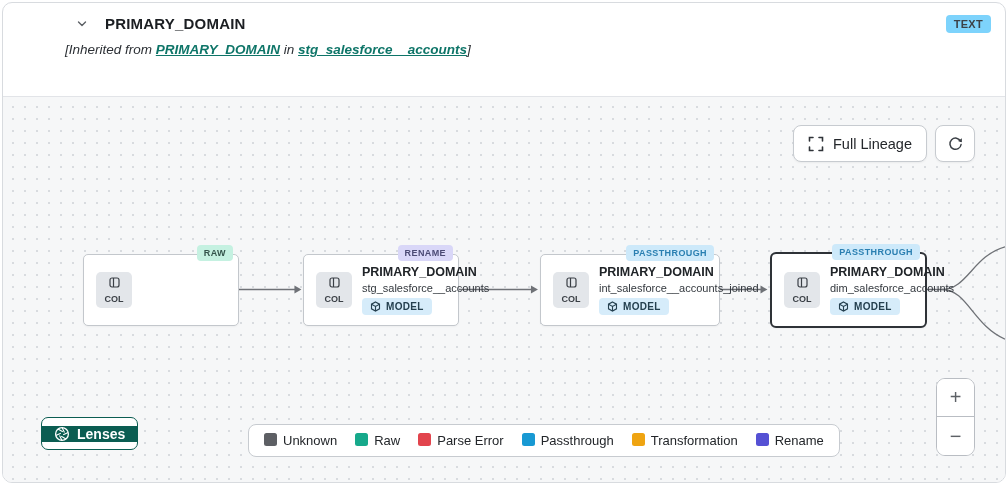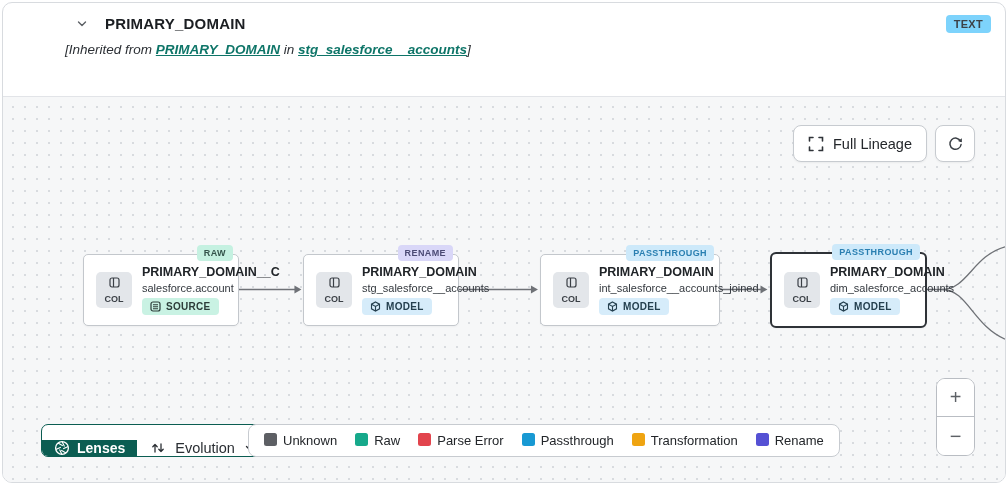--- a/index.html
+++ b/index.html
@@ -58,21 +58,21 @@
   .node-title { font-size:12.5px; font-weight:bold; color:#202428; }
   .node-subtitle { font-size:11px; color:#33383e; }
   .res-badge {
     display:flex; align-items:center; gap:5px; font-size:10px; font-weight:bold;
     padding:3px 8px; border-radius:4px; letter-spacing:.3px; margin-top:1px; color:#2c3c39;
   }
   .res-source { background:#c9f2e3; }
   .res-model { background:#d6ecfa; color:#25404f; }
   
   .lens-group {
-    position:absolute; left:38px; bottom:25px; height:33px; display:flex; align-items:flex-end;
+    position:absolute; left:38px; bottom:32px; height:33px; display:flex; align-items:center;
     background:#fff; border:1px solid #0b5d52; border-radius:7px; overflow:hidden; cursor:pointer;
   }
   .lens-btn { background:#0b5d52; color:#fff; display:flex; align-items:center; gap:7px;
               padding:0 12px; font-size:14px; font-weight:bold; }
   .lens-select { display:flex; align-items:center; gap:9px; padding:0 13px; color:#2a2e33; font-size:14.5px; }
   .legend {
     position:absolute; left:245px; bottom:25px; height:33px; display:flex; align-items:center; gap:18px;
     background:#fff; border:1px solid #c7cbd0; border-radius:8px; padding:0 15px;
   }
   .legend-item { display:flex; align-items:flex-start; gap:6px; font-size:13px; color:#23262a; }
@@ -138,33 +138,20 @@
 
     <div class="node" style="left:80px; top:157px; width:156px;">
       <span class="tag tag-raw">RAW</span>
       <div class="col-badge">
         <svg width="11" height="11" viewBox="0 0 11 11">
             <rect x="1" y="1" width="9" height="9" rx="2" fill="none" stroke="#3a3f45" stroke-width="1.2"></rect>
             <line x1="4.5" y1="1" x2="4.5" y2="10" stroke="#3a3f45" stroke-width="1.2"></line>
           </svg>
         <span>COL</span>
       </div>
-      <div class="node-body">
-        <div class="node-title">PRIMARY_DOMAIN__C</div>
-        <div class="node-subtitle">salesforce.account</div>
-        <div class="res-badge res-source">
-          <svg width="11" height="11" viewBox="0 0 11 11">
-              <rect x="1" y="1" width="9" height="9" rx="2" fill="none" stroke="#2c3c39" stroke-width="1.2"></rect>
-              <line x1="3" y1="3.8" x2="8" y2="3.8" stroke="#2c3c39" stroke-width="1.1"></line>
-              <line x1="3" y1="5.8" x2="8" y2="5.8" stroke="#2c3c39" stroke-width="1.1"></line>
-              <line x1="3" y1="7.8" x2="8" y2="7.8" stroke="#2c3c39" stroke-width="1.1"></line>
-            </svg>
-          <span>SOURCE</span>
-        </div>
-      </div>
     </div>
 
     <div class="node" style="left:300px; top:157px; width:156px;">
       <span class="tag tag-rename">RENAME</span>
       <div class="col-badge">
         <svg width="11" height="11" viewBox="0 0 11 11">
             <rect x="1" y="1" width="9" height="9" rx="2" fill="none" stroke="#3a3f45" stroke-width="1.2"></rect>
             <line x1="4.5" y1="1" x2="4.5" y2="10" stroke="#3a3f45" stroke-width="1.2"></line>
           </svg>
         <span>COL</span>
@@ -227,30 +214,20 @@
     </div>
 
     <div class="lens-group">
       <div class="lens-btn">
         <svg width="16" height="16" viewBox="0 0 16 16">
             <circle cx="8" cy="8" r="6.4" fill="none" stroke="#fff" stroke-width="1.3"></circle>
             <path d="M8,1.6 L10.5,6.5 M14.2,6.5 L9.2,8.8 M12,13 L7.2,10.2 M8,14.4 L5.5,9.5 M1.8,9.5 L6.8,7.2 M4,3 L8.8,5.8" stroke="#fff" stroke-width="1.1" fill="none"></path>
           </svg>
         <span>Lenses</span>
       </div>
-      <div class="lens-select">
-        <svg width="16" height="16" viewBox="0 0 16 16">
-            <path d="M5,12 V4.5 M5,4.5 l-2.2,2.2 M5,4.5 l2.2,2.2" fill="none" stroke="#2a2e33" stroke-width="1.3" stroke-linecap="round" stroke-linejoin="round"></path>
-            <path d="M11,4 V11.5 M11,11.5 l-2.2,-2.2 M11,11.5 l2.2,-2.2" fill="none" stroke="#2a2e33" stroke-width="1.3" stroke-linecap="round" stroke-linejoin="round"></path>
-          </svg>
-        <span>Evolution</span>
-        <svg width="12" height="12" viewBox="0 0 12 12">
-            <polyline points="2.5,4.5 6,8 9.5,4.5" fill="none" stroke="#2a2e33" stroke-width="1.4" stroke-linecap="round" stroke-linejoin="round"></polyline>
-          </svg>
-      </div>
     </div>
 
     <div class="legend">
       <span class="legend-item">
           <span class="swatch" style="background-color: rgb(93, 95, 100);"></span>
           <span>Unknown</span>
         </span>
       <span class="legend-item">
           <span class="swatch" style="background-color: rgb(22, 169, 139);"></span>
           <span>Raw</span>

